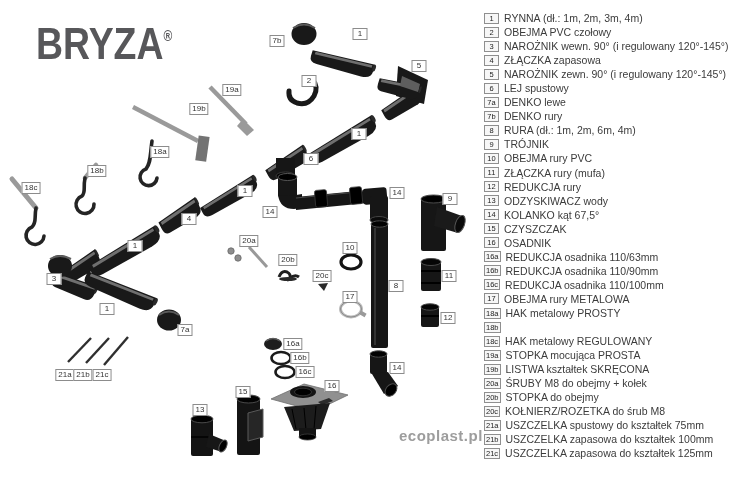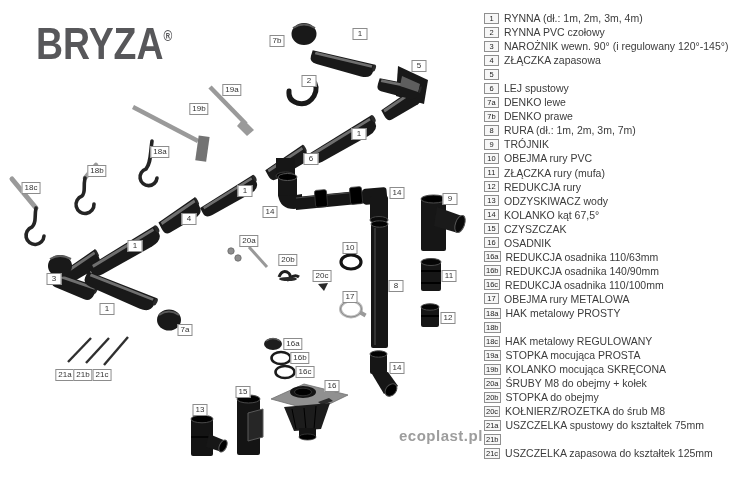--- a/index.html
+++ b/index.html
@@ -249,55 +249,56 @@
 </div>
 
 <div class="legend">
   <div class="legend-row">
     <span class="num-box">1</span>
     <span class="legend-text">RYNNA (dł.: 1m, 2m, 3m, 4m)</span>
   </div>
 
   <div class="legend-row">
     <span class="num-box">2</span>
-    <span class="legend-text">RYNNA PVC czołowy</span>
+    <span class="legend-text">OBEJMA PVC czołowy</span>
   </div>
 
   <div class="legend-row">
     <span class="num-box">3</span>
     <span class="legend-text">NAROŻNIK wewn. 90° (i regulowany 120°-145°)</span>
   </div>
 
   <div class="legend-row">
     <span class="num-box">4</span>
     <span class="legend-text">ZŁĄCZKA zapasowa</span>
   </div>
 
   <div class="legend-row">
     <span class="num-box">5</span>
+    <span class="legend-text">NAROŻNIK zewn. 90° (i regulowany 120°-145°)</span>
   </div>
 
   <div class="legend-row">
     <span class="num-box">6</span>
     <span class="legend-text">LEJ spustowy</span>
   </div>
 
   <div class="legend-row">
     <span class="num-box">7a</span>
     <span class="legend-text">DENKO lewe</span>
   </div>
 
   <div class="legend-row">
     <span class="num-box">7b</span>
-    <span class="legend-text">DENKO prawe</span>
+    <span class="legend-text">DENKO rury</span>
   </div>
 
   <div class="legend-row">
     <span class="num-box">8</span>
-    <span class="legend-text">RURA (dł.: 1m, 2m, 3m, 7m)</span>
+    <span class="legend-text">RURA (dł.: 1m, 2m, 6m, 4m)</span>
   </div>
 
   <div class="legend-row">
     <span class="num-box">9</span>
     <span class="legend-text">TRÓJNIK</span>
   </div>
 
   <div class="legend-row">
     <span class="num-box">10</span>
     <span class="legend-text">OBEJMA rury PVC</span>
@@ -333,21 +334,21 @@
     <span class="legend-text">OSADNIK</span>
   </div>
 
   <div class="legend-row">
     <span class="num-box">16a</span>
     <span class="legend-text">REDUKCJA osadnika 110/63mm</span>
   </div>
 
   <div class="legend-row">
     <span class="num-box">16b</span>
-    <span class="legend-text">REDUKCJA osadnika 140/90mm</span>
+    <span class="legend-text">REDUKCJA osadnika 110/90mm</span>
   </div>
 
   <div class="legend-row">
     <span class="num-box">16c</span>
     <span class="legend-text">REDUKCJA osadnika 110/100mm</span>
   </div>
 
   <div class="legend-row">
     <span class="num-box">17</span>
     <span class="legend-text">OBEJMA rury METALOWA</span>
@@ -367,21 +368,21 @@
     <span class="legend-text">HAK metalowy REGULOWANY</span>
   </div>
 
   <div class="legend-row">
     <span class="num-box">19a</span>
     <span class="legend-text">STOPKA mocująca PROSTA</span>
   </div>
 
   <div class="legend-row">
     <span class="num-box">19b</span>
-    <span class="legend-text">KOLANKO mocująca SKRĘCONA</span>
+    <span class="legend-text">LISTWA kształtek SKRĘCONA</span>
   </div>
 
   <div class="legend-row">
     <span class="num-box">20a</span>
     <span class="legend-text">ŚRUBY M8 do obejmy + kołek</span>
   </div>
 
   <div class="legend-row">
     <span class="num-box">20b</span>
     <span class="legend-text">STOPKA do obejmy</span>
@@ -392,19 +393,20 @@
     <span class="legend-text">KOŁNIERZ/ROZETKA do śrub M8</span>
   </div>
 
   <div class="legend-row">
     <span class="num-box">21a</span>
     <span class="legend-text">USZCZELKA spustowy do kształtek 75mm</span>
   </div>
 
   <div class="legend-row">
     <span class="num-box">21b</span>
+    <span class="legend-text">USZCZELKA zapasowa do kształtek 100mm</span>
   </div>
 
   <div class="legend-row">
     <span class="num-box">21c</span>
     <span class="legend-text">USZCZELKA zapasowa do kształtek 125mm</span>
   </div>
 </div>
 
 </body></html>

